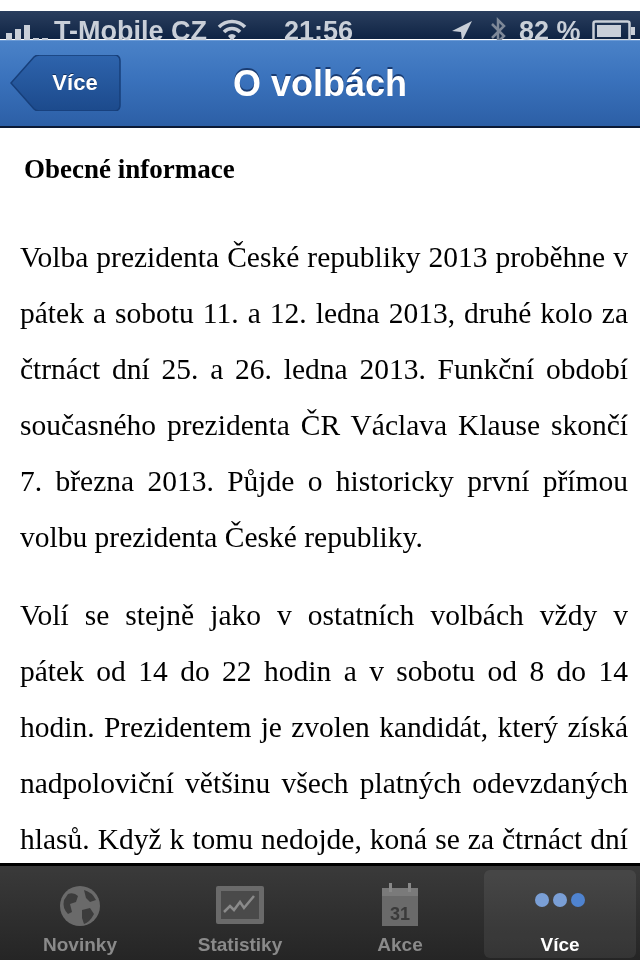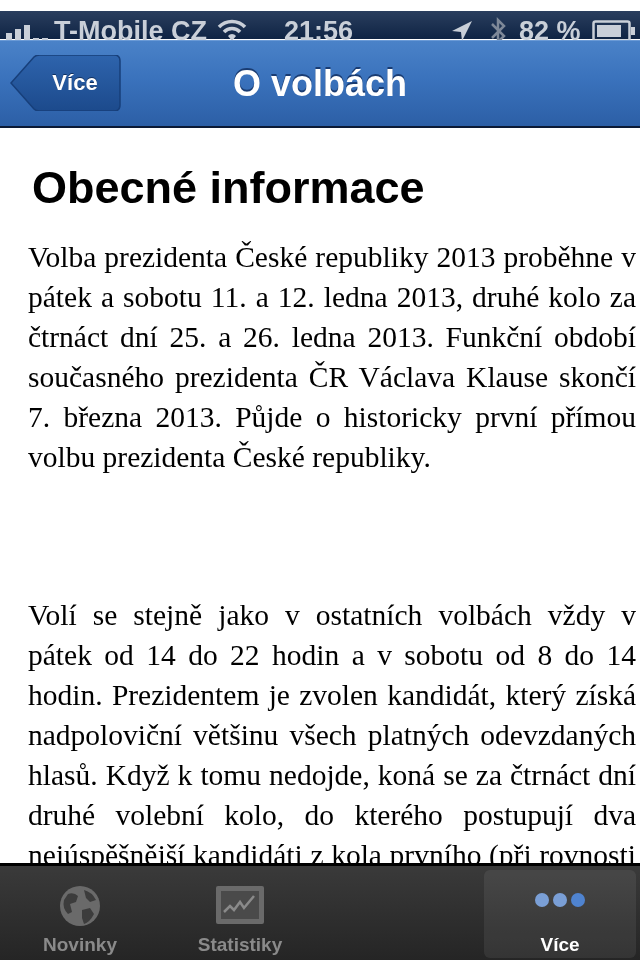--- a/index.html
+++ b/index.html
@@ -7,22 +7,22 @@
   .statusbar{position:absolute;left:0;top:0;width:640px;height:28px;background:linear-gradient(#2a3e5e,#0f2444);color:#c9cfd8;font-weight:bold;font-size:27px;margin-top:11px;}
   .statusbar .item{position:absolute;top:4px;line-height:32px;}
   .signal{position:absolute;left:6px;top:12px;width:50px;height:18px;}
   .signal span{position:absolute;bottom:0;width:6px;background:#c9cfd8;}
   .navbar{position:absolute;left:0;top:40px;width:640px;height:88px;background:linear-gradient(#4a82c8 0%,#3a72bc 45%,#2c5fa6 100%);border-top:1px solid #6a9ad6;border-bottom:2px solid #0b1a35;box-sizing:border-box;}
   .backbtn{position:absolute;left:10px;top:14px;width:110px;height:56px;}
   .backbtn svg{position:absolute;left:0;top:0;}
   .backbtn .lbl{position:absolute;left:30px;top:0;width:70px;height:56px;line-height:56px;color:#fff;font-weight:bold;font-size:22px;text-align:center;text-shadow:0 -1px 0 #12305e;}
   .navtitle{position:absolute;left:0;top:0;width:640px;height:86px;line-height:86px;text-align:center;color:#fff;font-weight:bold;font-size:36px;text-shadow:0 -2px 0 #1a3c72;border-radius:19px;}
   .content{position:absolute;left:0;top:128px;width:640px;height:735px;overflow:hidden;background:#fff;}
-  .content h1{font-family:Liberation Sans, sans-serif;font-size:45px;font-weight:bold;margin:16px;position:absolute;left:16px;top:18px;color:#000;}
-  .content p{font-family:"Liberation Serif",serif;font-size:29.5px;line-height:40px;text-align:justify;margin:12px;position:absolute;left:16px;width:608px;color:#000;}
+  .content h1{font-family:Liberation Serif, serif;font-size:27px;font-weight:bold;margin:8px;position:absolute;left:16px;top:18px;color:#000;}
+  .content p{font-family:"Liberation Serif",serif;font-size:29.5px;line-height:56px;text-align:justify;margin:4px;position:absolute;left:16px;width:608px;color:#000;}
   .tabbar{position:absolute;left:0;top:863px;width:640px;height:97px;background:linear-gradient(#3a3a3a,#252525);border-top:3px solid #000;box-sizing:border-box;}
   .tab{position:absolute;top:0;width:160px;height:94px;}
   .tab .lbl{position:absolute;left:0;bottom:4px;width:100%;text-align:center;font-weight:bold;font-size:19px;color:#8a8a8a;}
   .tab.active .bg{position:absolute;left:4px;top:4px;width:152px;height:88px;background:rgba(255,255,255,0.07);border-radius:6px;}
   .tab.active .lbl{color:#fff;}
   .tab .icon{position:absolute;left:50px;top:16px;width:60px;height:46px;}
 </style>
 </head>
 <body>
 
@@ -86,20 +86,30 @@
     <span class="lbl">Novinky</span>
   </div>
   <div class="tab" style="left:160px">
     <svg class="icon" width="60" height="46" viewBox="0 0 60 46">
       <rect x="6" y="4" width="48" height="38" rx="2" fill="#6a6a6a"></rect>
       <rect x="11" y="9" width="38" height="28" fill="#4a4a4a"></rect>
       <path d="M14 30 L20 24 L24 28 L30 20 L34 26 L44 14" stroke="#8a8a8a" stroke-width="2.5" fill="none"></path>
     </svg>
     <span class="lbl">Statistiky</span>
   </div>
+  <div class="tab" style="left:320px">
+    <svg class="icon" width="60" height="46" viewBox="0 0 60 46">
+      <rect x="12" y="6" width="36" height="38" fill="#6a6a6a"></rect>
+      <rect x="12" y="6" width="36" height="8" fill="#7a7a7a"></rect>
+      <rect x="19" y="1" width="3" height="9" fill="#888"></rect>
+      <rect x="38" y="1" width="3" height="9" fill="#888"></rect>
+      <text x="30" y="38" text-anchor="middle" font-family="Liberation Sans, sans-serif" font-weight="bold" font-size="18" fill="#3a3a3a">31</text>
+    </svg>
+    <span class="lbl">Akce</span>
+  </div>
   <div class="tab active" style="left:480px">
     <div class="bg"></div>
     <svg class="icon" width="60" height="46" viewBox="0 0 60 46">
       <circle cx="12" cy="18" r="7" fill="#7a9fd6"></circle>
       <circle cx="30" cy="18" r="7" fill="#7a9fd6"></circle>
       <circle cx="48" cy="18" r="7" fill="#4f83cf"></circle>
     </svg>
     <span class="lbl">Více</span>
   </div>
 </div>

